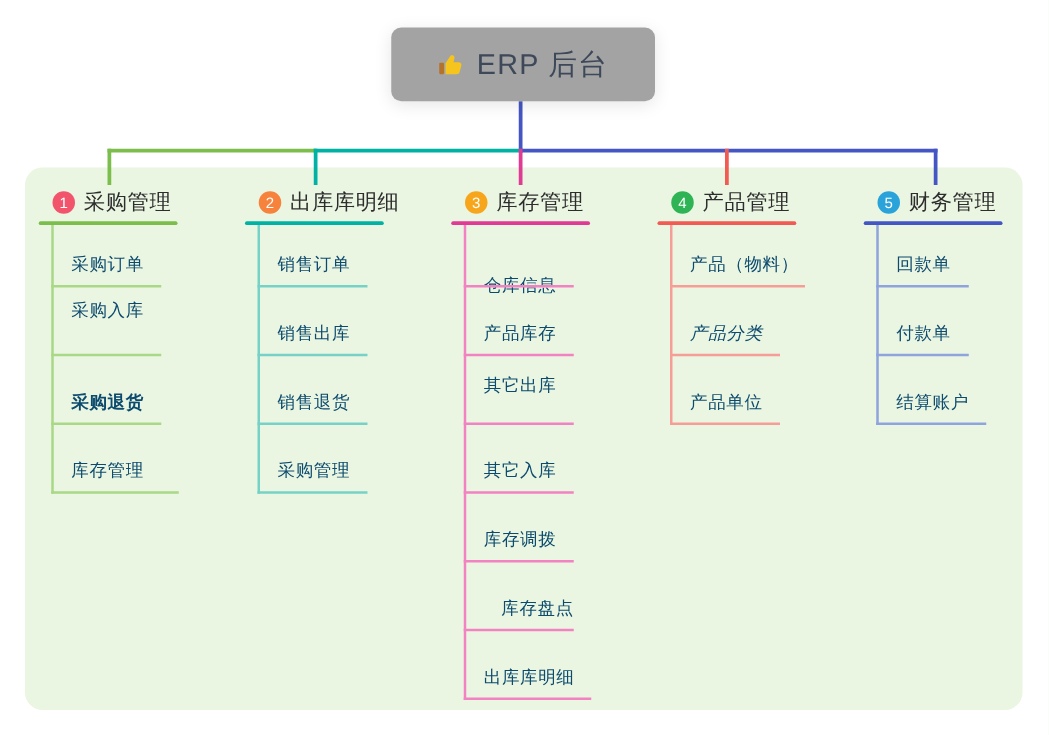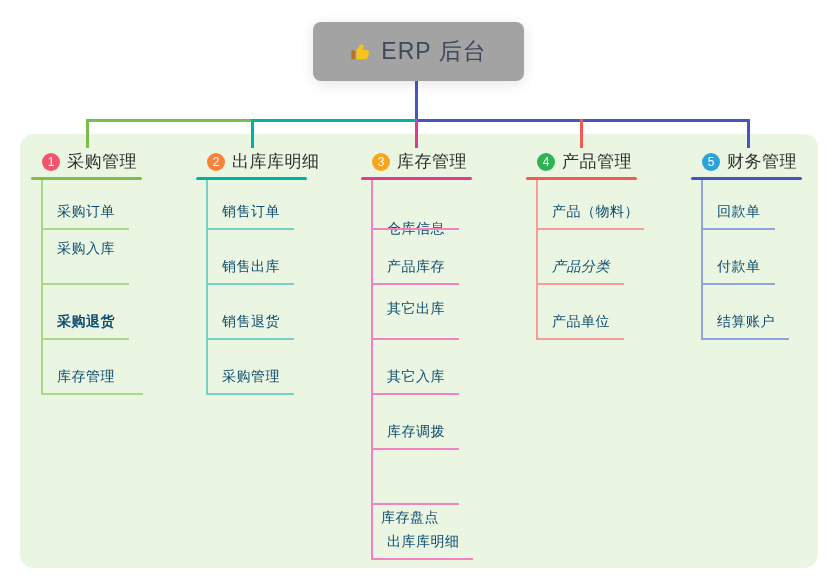--- a/index.html
+++ b/index.html
@@ -105,21 +105,21 @@
   <div class="item" style="left:387px;top:220px;">仓库信息</div>
   <div class="s-underline" style="left: 371px; top: 228px; width: 88px; background: rgb(242, 130, 194);"></div>
   <div class="item" style="left:387px;top:258px;">产品库存</div>
   <div class="s-underline" style="left: 371px; top: 283px; width: 88px; background: rgb(242, 130, 194);"></div>
   <div class="item" style="left:387px;top:300px;">其它出库</div>
   <div class="s-underline" style="left: 371px; top: 338px; width: 88px; background: rgb(242, 130, 194);"></div>
   <div class="item" style="left:387px;top:368px;">其它入库</div>
   <div class="s-underline" style="left: 371px; top: 393px; width: 88px; background: rgb(242, 130, 194);"></div>
   <div class="item" style="left:387px;top:423px;">库存调拨</div>
   <div class="s-underline" style="left: 371px; top: 448px; width: 88px; background: rgb(242, 130, 194);"></div>
-  <div class="item" style="left:381px;top:478px;margin-top:31px;">库存盘点</div>
+  <div class="item" style="left:401px;top:478px;">库存盘点</div>
   <div class="s-underline" style="left: 371px; top: 503px; width: 88px; background: rgb(242, 130, 194);"></div>
   <div class="item" style="left:387px;top:533px;">出库库明细</div>
   <div class="s-underline" style="left: 371px; top: 558px; width: 102px; background: rgb(242, 130, 194);"></div>
 </div>
 
 <div>
   <div class="branch-title" style="left:537px;">
     <span class="badge" style="background: rgb(46, 180, 84);">4</span>
     <span class="branch-title-text">产品管理</span>
   </div>

